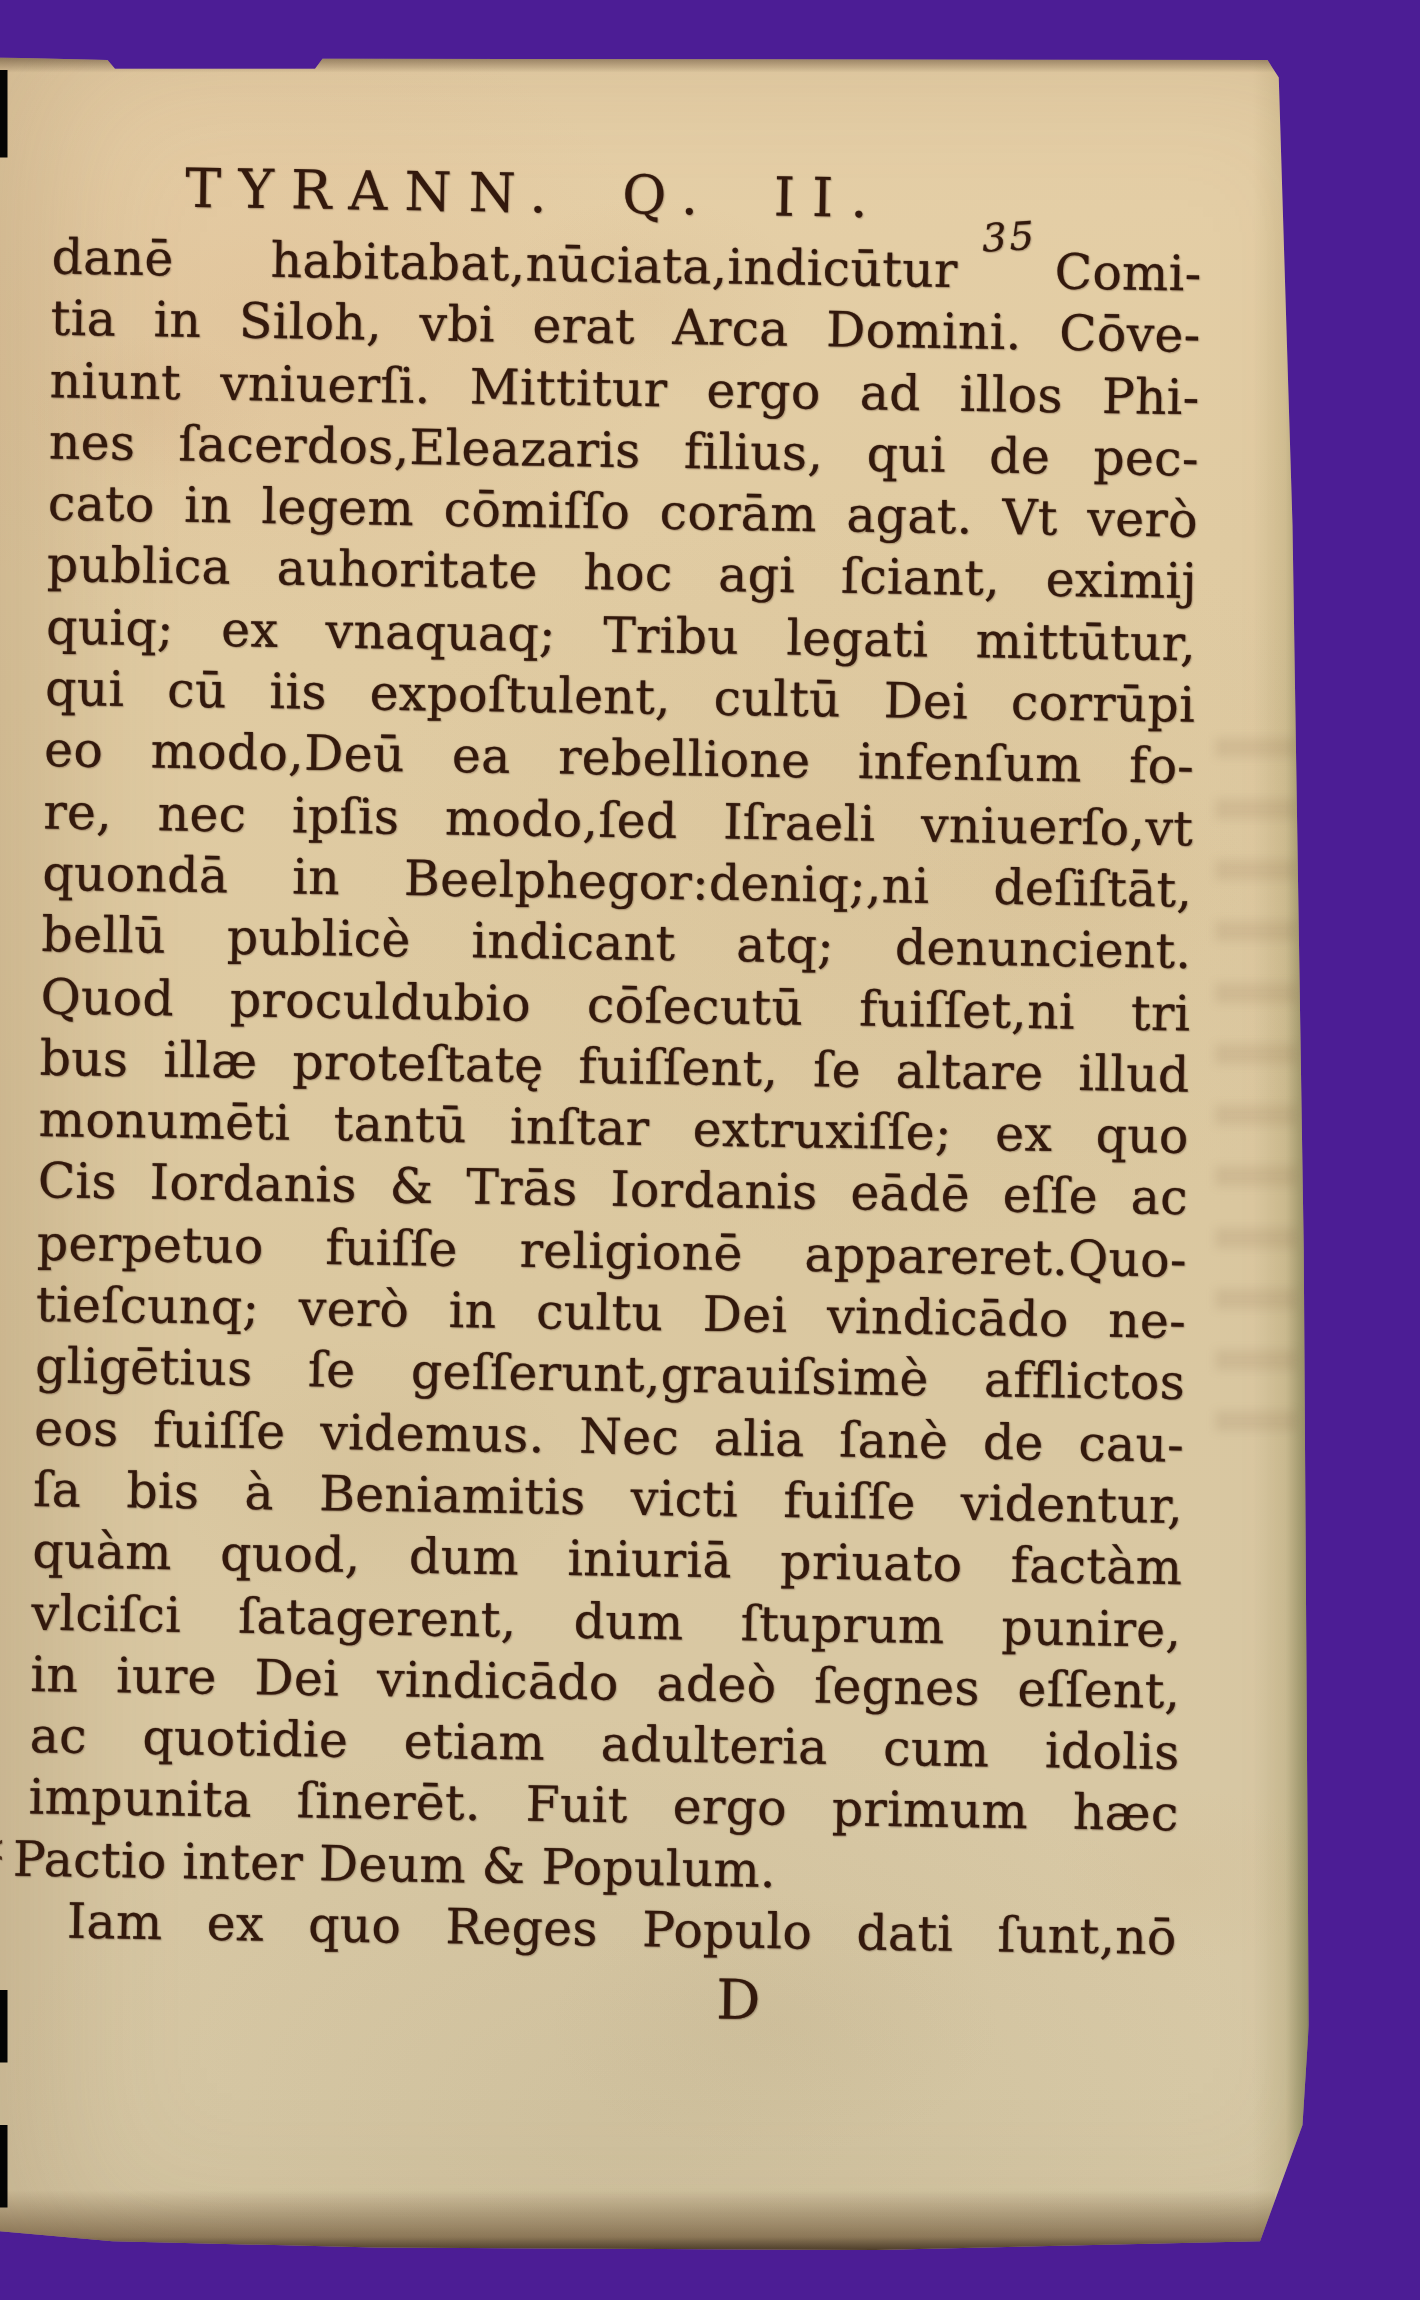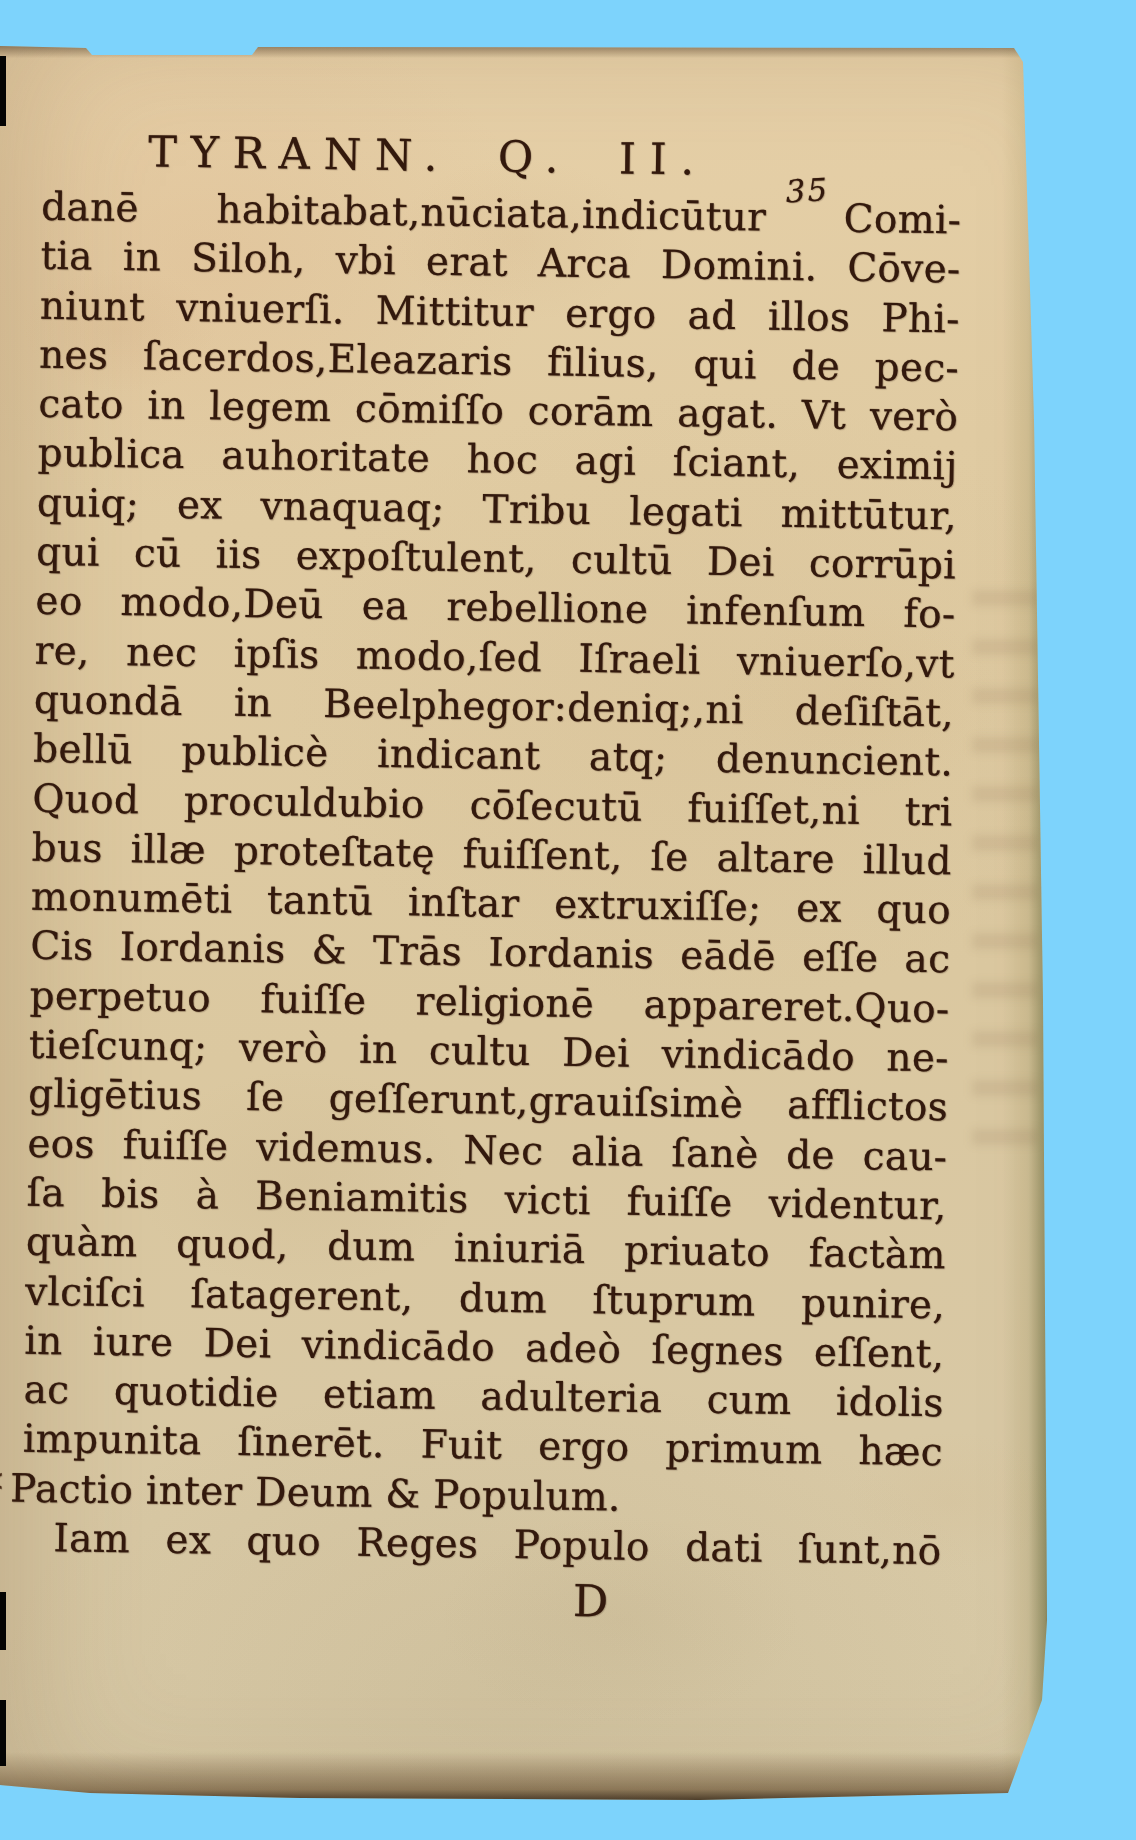--- a/index.html
+++ b/index.html
@@ -1,18 +1,18 @@
 <!DOCTYPE html>
 <html><head>
 <meta charset="utf-8">
 <style>
   html,body{margin:0;padding:0;background:#040404;}
   .screen{
     position:relative;width:1136px;height:1840px;overflow:hidden;
-    background:#7dd3fc;
+    background:#4c1d95;
     font-family:"DejaVu Serif","Liberation Serif",serif;
   }
   
   .page{
     position:absolute;inset:0;
     clip-path:polygon(0px 46px,86px 48px,92px 55px,252px 55px,258px 47px,
       1014px 48px,1023px 62px,1034px 420px,1043px 1000px,1047px 1620px,
       1042px 1700px,1008px 1793px,700px 1800px,300px 1798px,90px 1793px,0px 1785px);
     background:
       radial-gradient(ellipse 560px 420px at 18% 14%, rgba(216,168,126,0.22), rgba(0,0,0,0) 60%),

